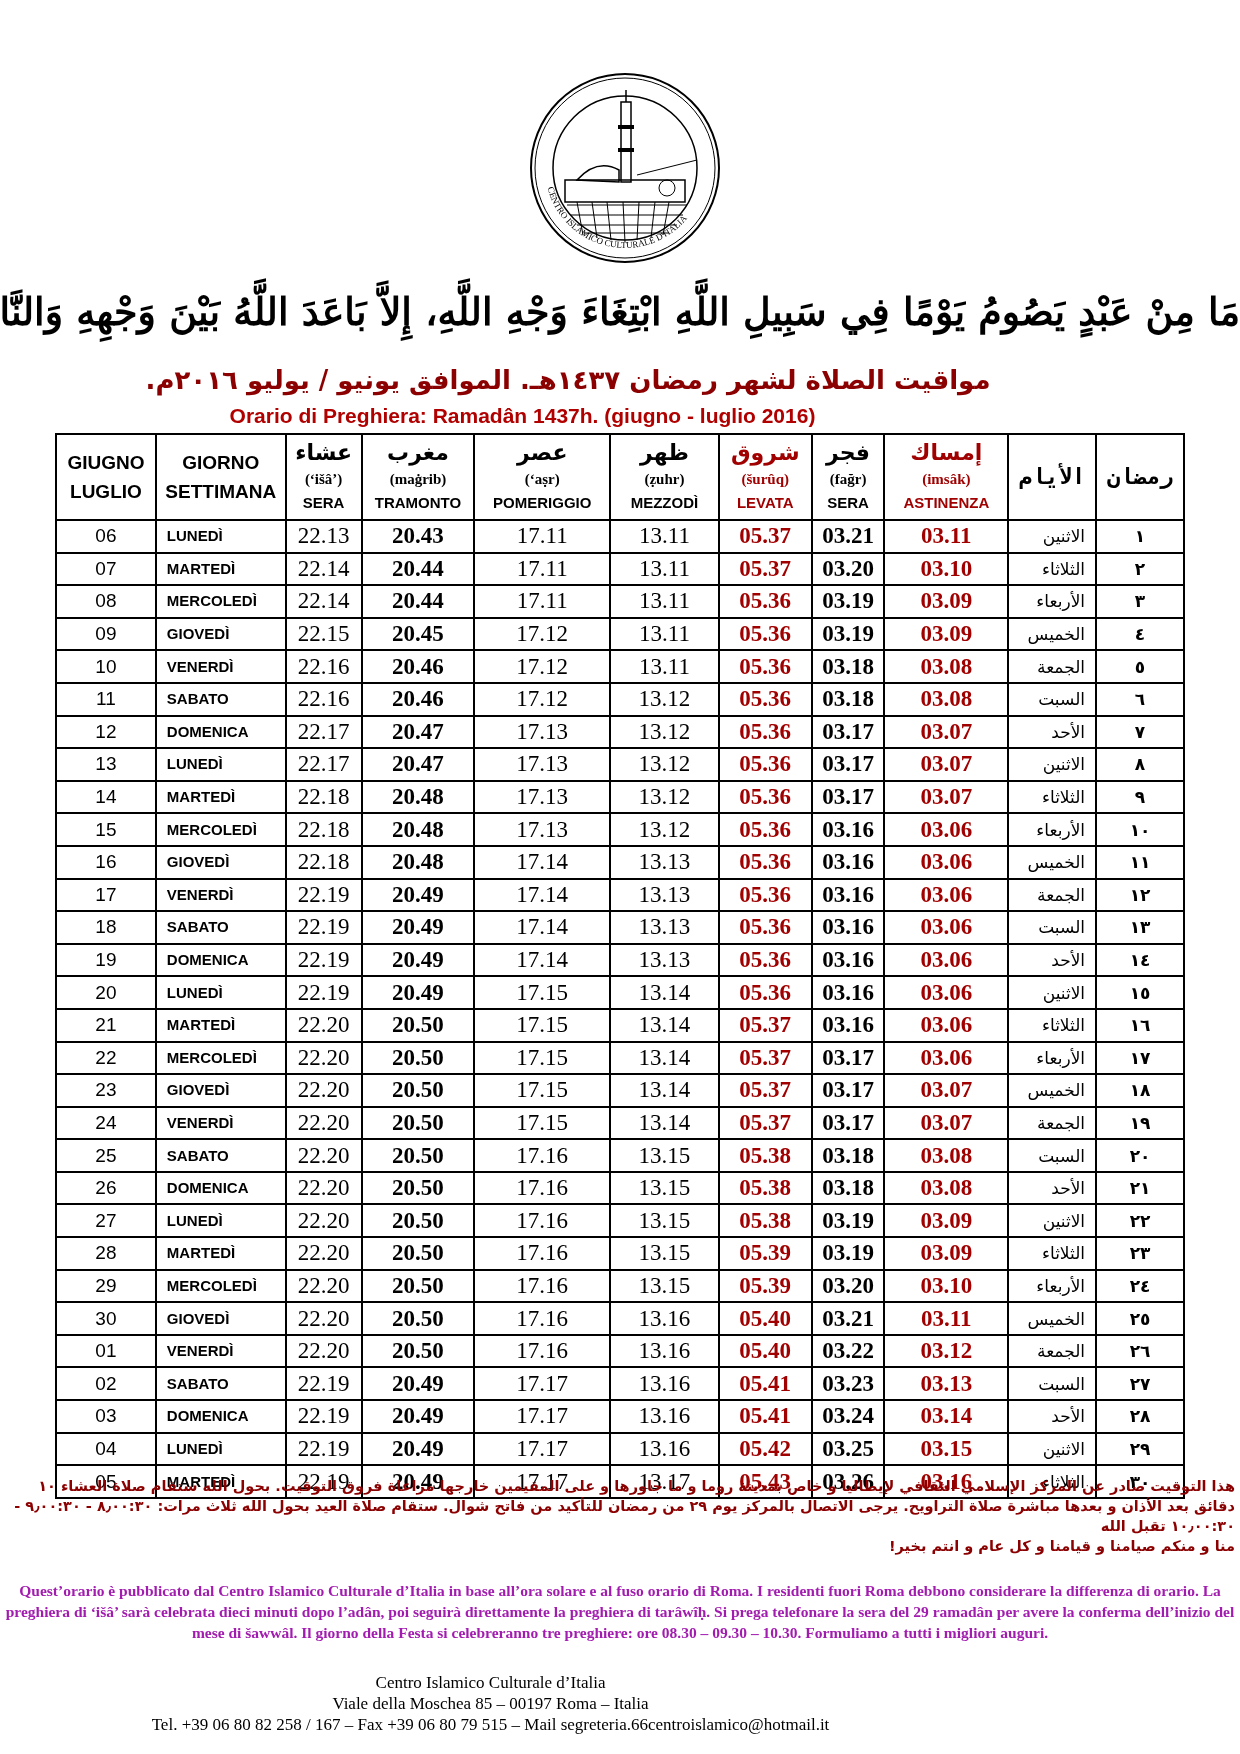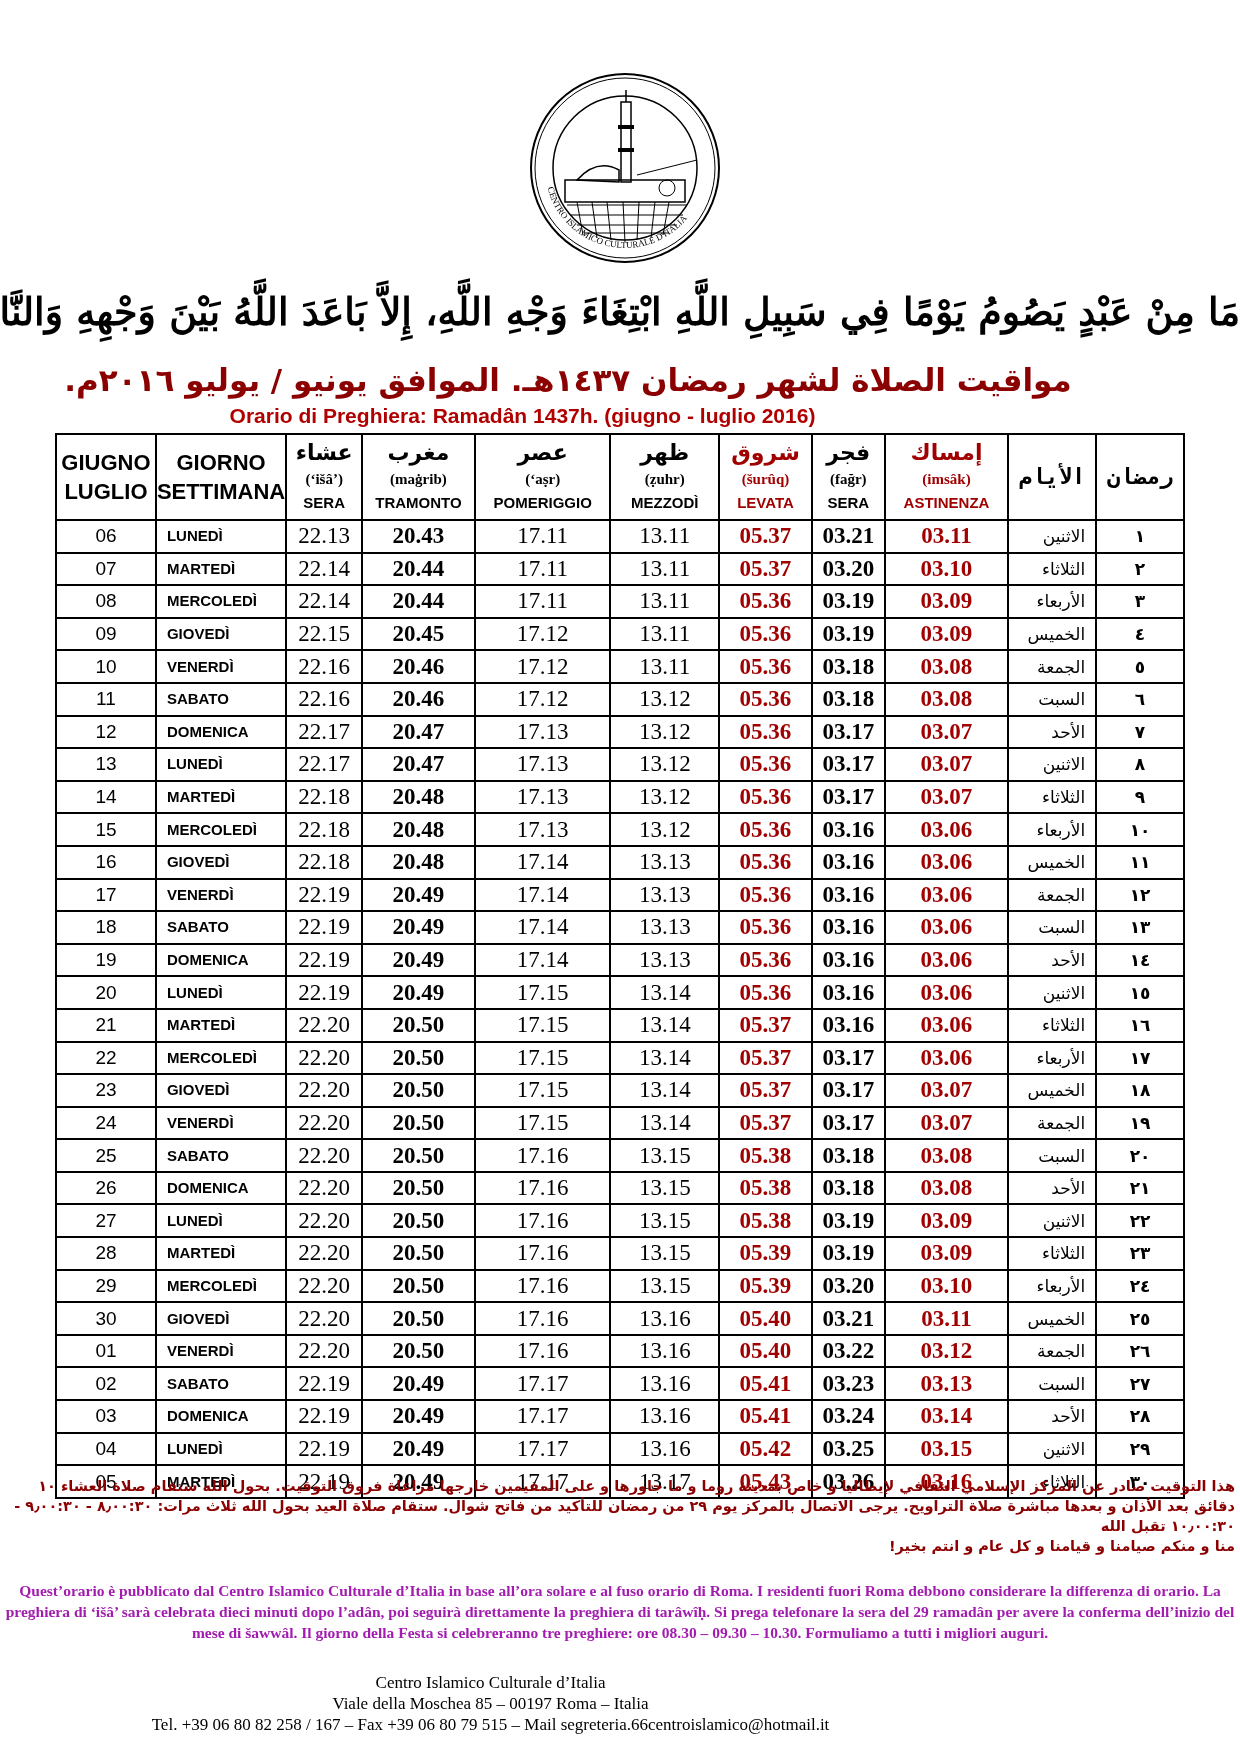--- a/index.html
+++ b/index.html
@@ -1,29 +1,29 @@
 <!DOCTYPE html>
 <html><head>
 <meta charset="utf-8">
 <style>
   html, body { margin: 0; padding: 0; background: #ffffff; }
   body { width: 1240px; height: 1754px; position: relative; overflow: hidden; color: #000; }
   .logo { position: absolute; left: 527px; top: 70px; width: 196px; height: 196px; }
   .hadith { position: absolute; left: 0; top: 282px; width: 1240px; text-align: center; direction: rtl;
             font-family: "DejaVu Serif", serif; font-size: 38px; font-weight: bold; line-height: 60px; white-space: nowrap; }
   .title-ar { position: absolute; left: 0; top: 360px; width: 1136px; text-align: center; direction: rtl;
-              font-family: "DejaVu Sans", sans-serif; font-weight: bold; font-size: 31px; color: #8b0000; line-height: 40px; }
+              font-family: "DejaVu Sans", sans-serif; font-weight: bold; font-size: 26px; color: #8b0000; line-height: 40px; }
   .title-it { position: absolute; left: 0; top: 402px; width: 1045px; text-align: center;
               font-family: "Liberation Sans", sans-serif; font-weight: bold; font-size: 21px; color: #b00000; line-height: 28px; }
   table.sched { position: absolute; left: 55px; top: 433px; width: 1436px; border-collapse: collapse; }
   table.sched { width: 1437px; }
   table.sched { width: auto; }
   .sched td, .sched th { border: 2px solid #000; padding: 0; text-align: center; }
   .sched thead th { height: 84px; vertical-align: middle; }
-  .sched .hd-it { font-family: "Liberation Sans", sans-serif; font-weight: bold; font-size: 22px; line-height: 29px; }
+  .sched .hd-it { font-family: "Liberation Sans", sans-serif; font-weight: bold; font-size: 19px; line-height: 29px; }
   .sched .hd-ar { font-family: "DejaVu Sans", sans-serif; font-weight: bold; font-size: 22px; line-height: 30px; display: block; }
   .sched .hd-tr { font-family: "Liberation Serif", serif; font-size: 15px; line-height: 22px; display: block; }
   .sched .hd-lab { font-family: "Liberation Sans", sans-serif; font-weight: bold; font-size: 15px; line-height: 26px; display: block; }
   .sched .hd-big { font-family: Liberation Mono, monospace; font-size: 22px; }
   .red { color: #a00000; }
   .sched tbody td { height: 30.6px; line-height: 28px; }
   .c-date { font-family: "Liberation Sans", sans-serif; font-weight: normal; font-size: 19px; }
   .c-day { text-align: left !important; padding-left: 10px !important; font-family: "Liberation Sans", sans-serif; font-weight: bold; font-size: 15px; }
   .c-time { font-family: "Liberation Serif", serif; font-size: 23px; }
   .c-time.bold { font-weight: bold; }

